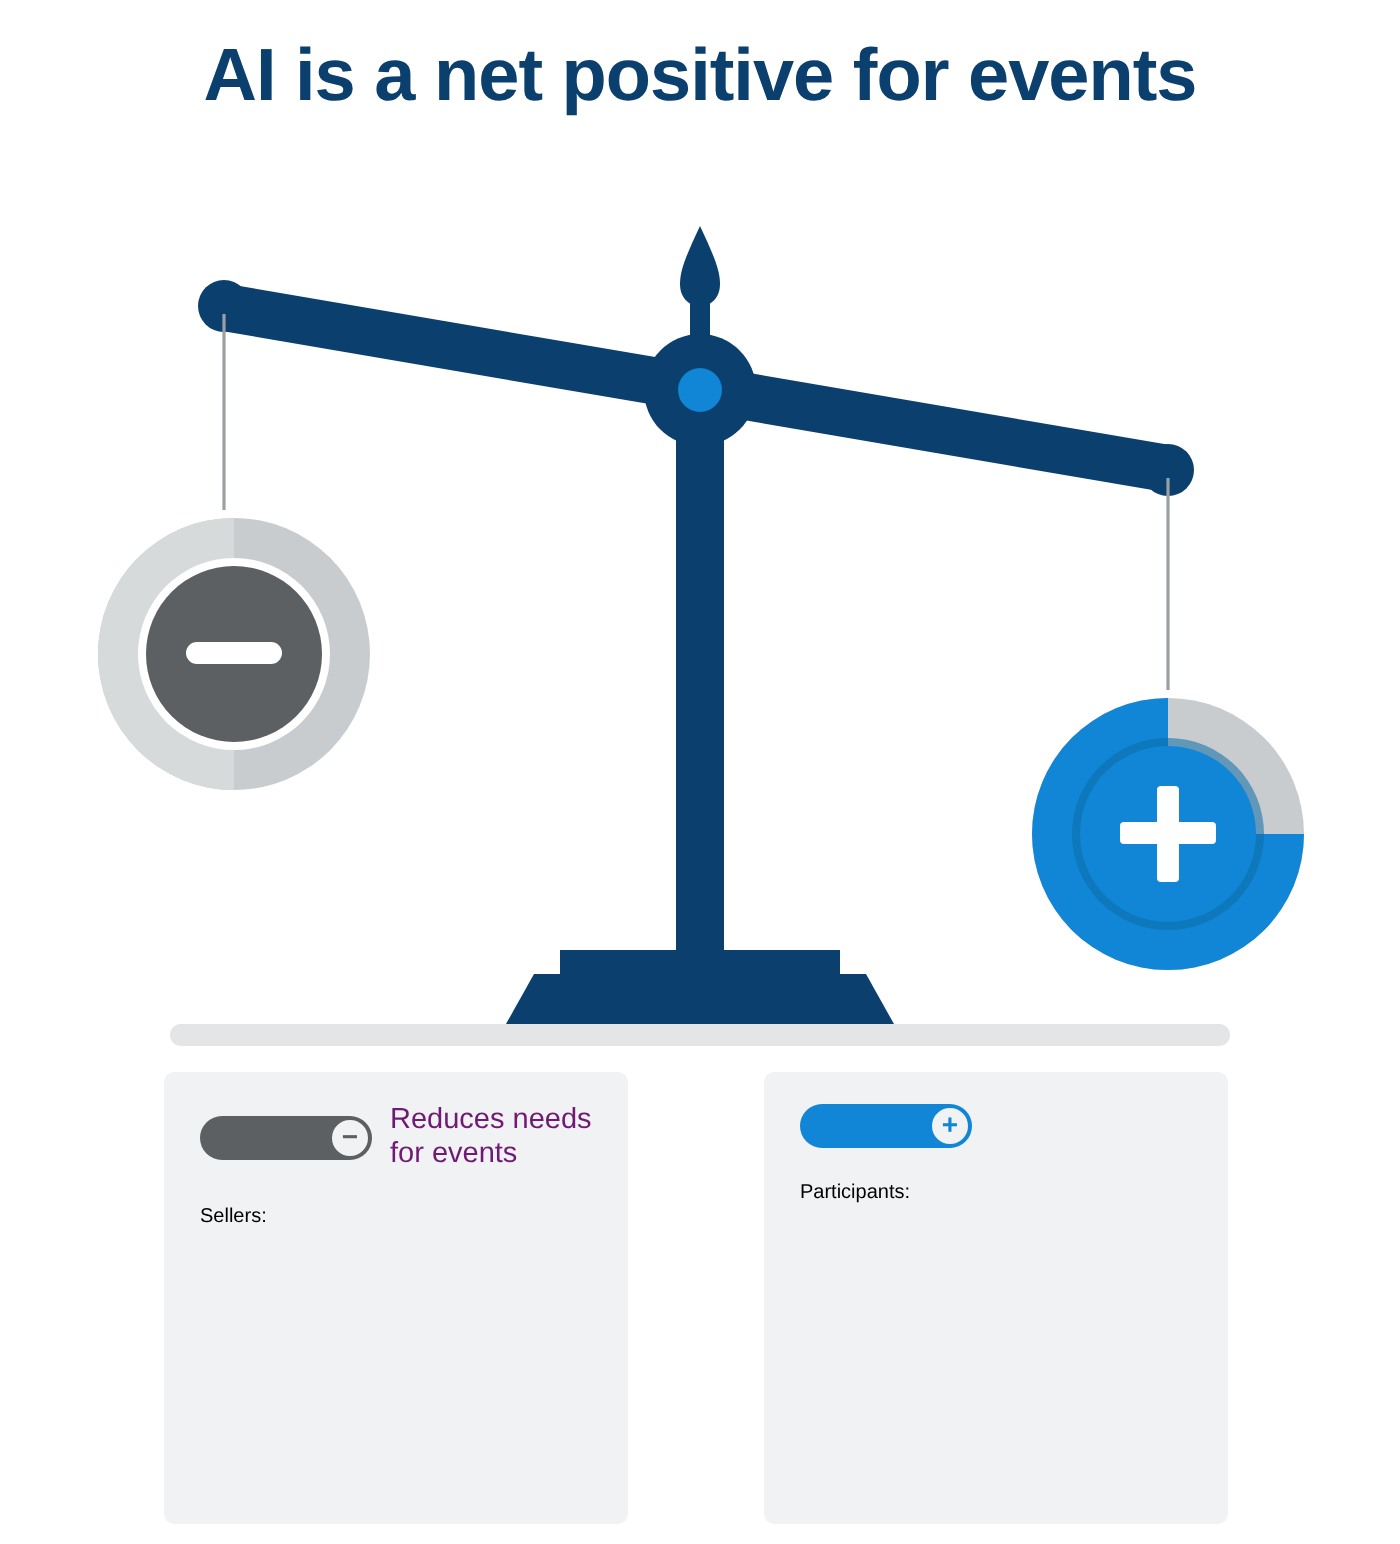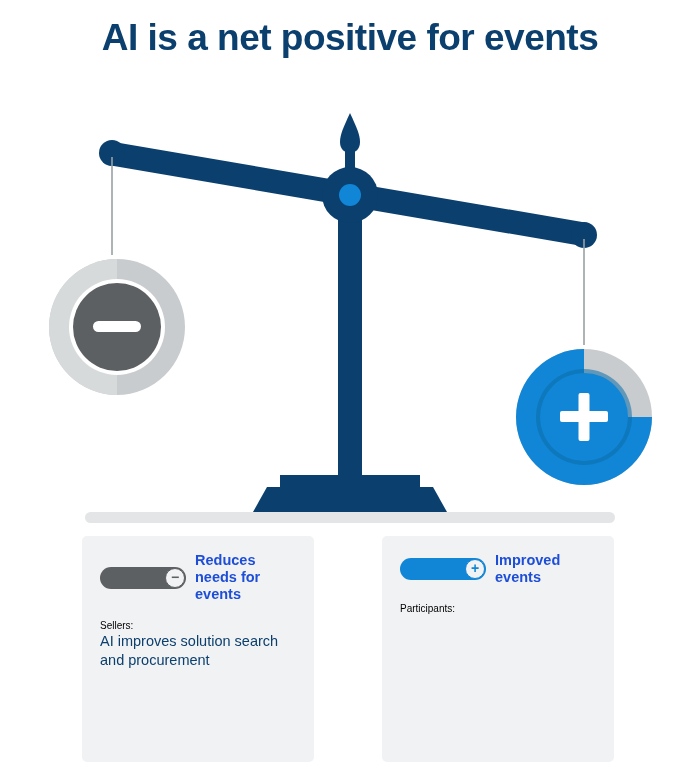--- a/index.html
+++ b/index.html
@@ -88,22 +88,22 @@
     font-size: 14px;
     line-height: 1;
     font-weight: bold;
     margin-top: -2px;
   }
   .toggle.neg .knob-sign { color: #5d6063; }
   .toggle.pos .knob-sign { color: #1185d6; }
 
   .legend-label {
     font-size: 14.5px;
-    font-weight: bold;
-    color: #1d4ed8;
+    font-weight: normal;
+    color: #701a75;
     line-height: 1.18;
   }
 
   .entry { margin-bottom: 18px; }
   .entry:last-child { margin-bottom: 0; }
   .entry-title {
     font-size: 10px;
     font-weight: normal;
     color: #000000;
     line-height: 1.3;
@@ -170,33 +170,31 @@
       <div class="toggle neg">
         <div class="knob">
           <span class="knob-sign">−</span>
         </div>
       </div>
       <div class="legend-label">Reduces needs for events</div>
     </div>
 
     <div class="entry">
       <div class="entry-title">Sellers:</div>
-      <div class="entry-text">AI improves solution search and procurement</div>
     </div>
 
   </div>
 
   <div class="panel" id="panel-right">
     <div class="legend-row">
       <div class="toggle pos">
         <div class="knob">
           <span class="knob-sign">+</span>
         </div>
       </div>
-      <div class="legend-label">Improved events</div>
     </div>
 
     <div class="entry">
       <div class="entry-title">Participants:</div>
     </div>
 
   </div>
 
 </div>
 

